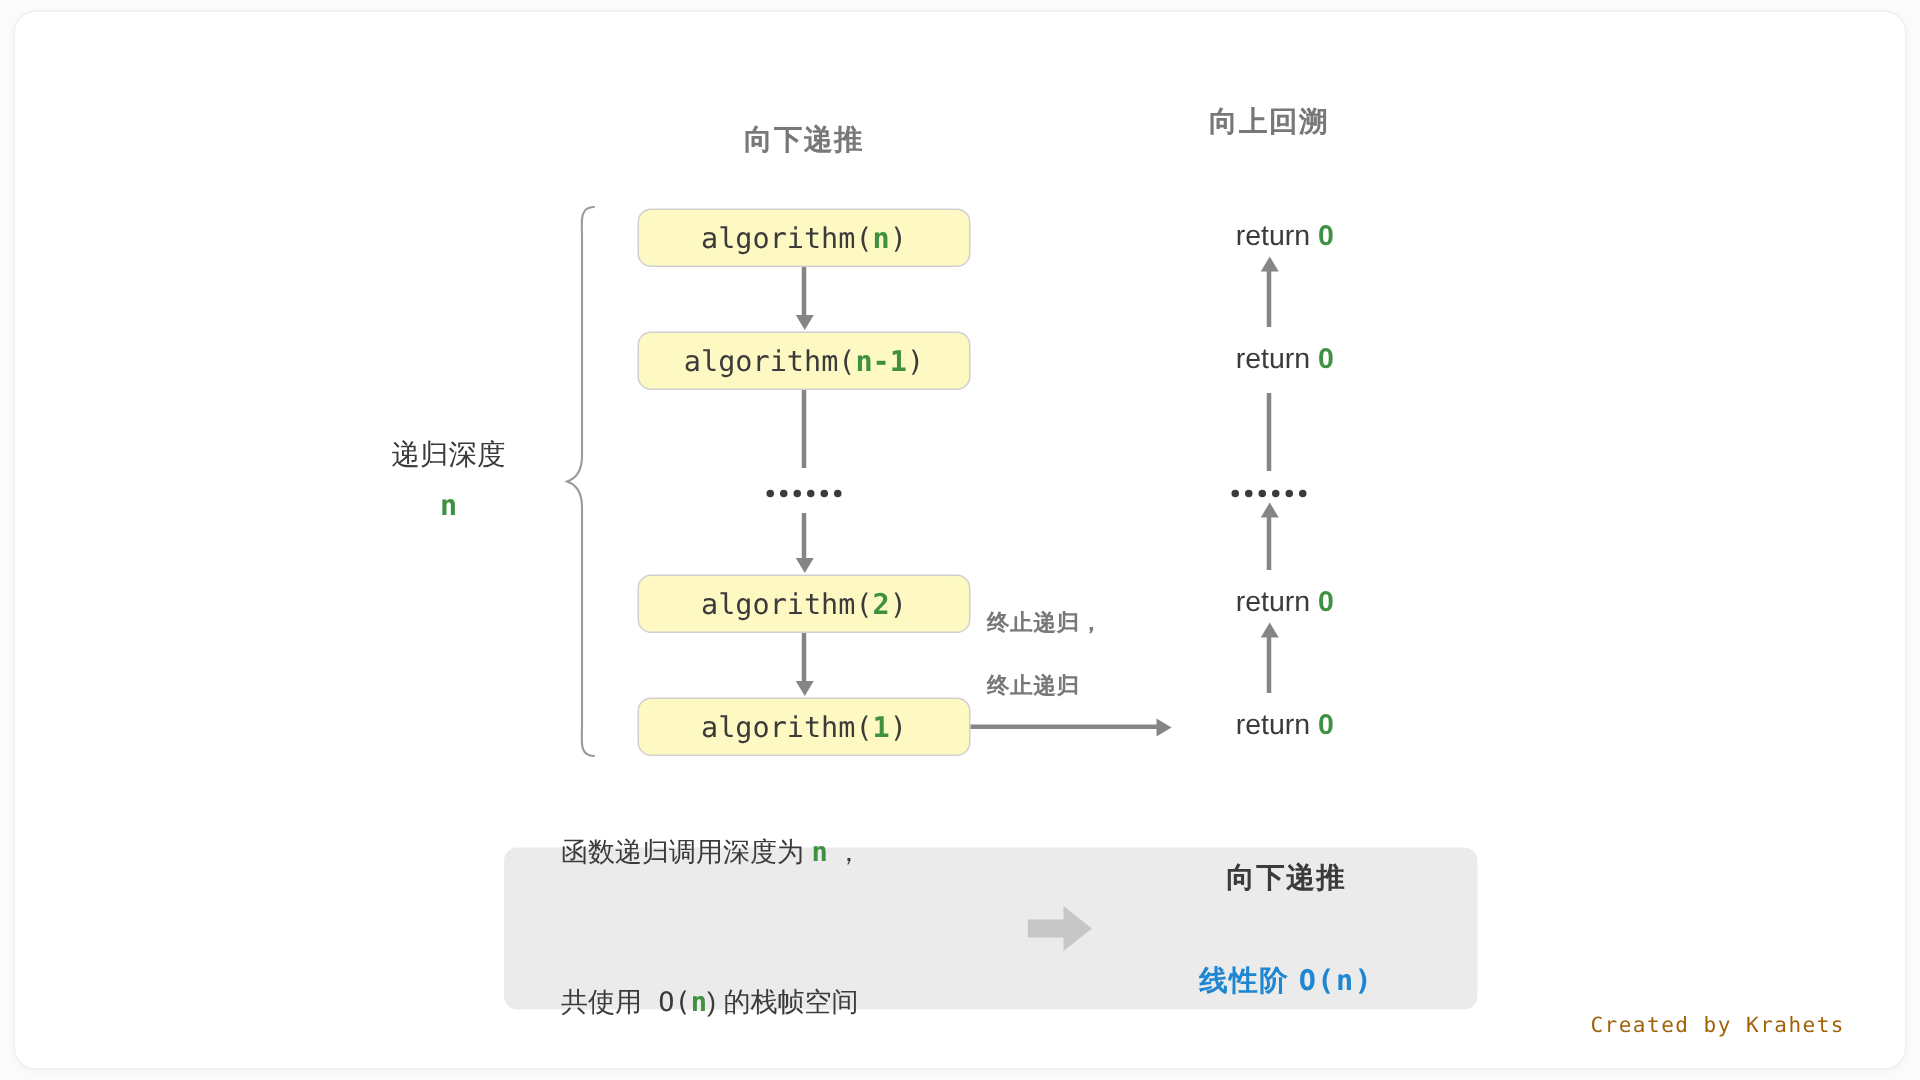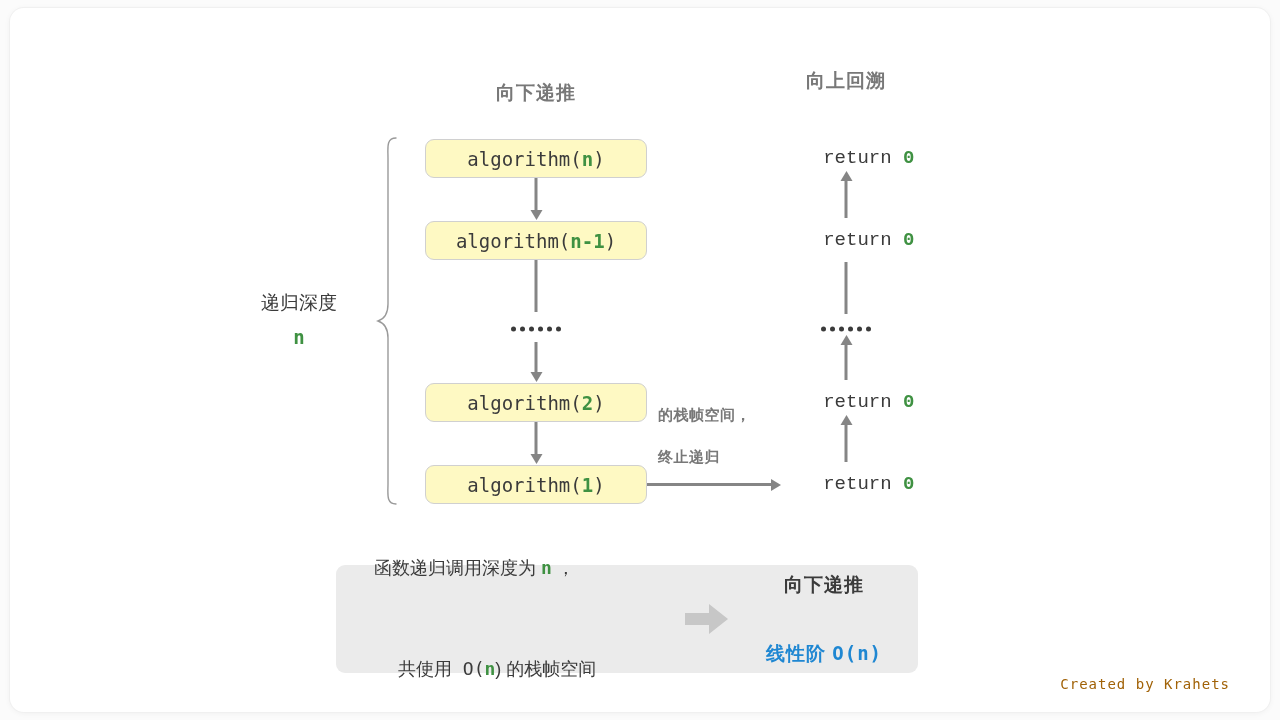--- a/index.html
+++ b/index.html
@@ -53,21 +53,21 @@
     color: #3b3b3b;
     white-space: pre;
   }
   .call-box .arg { color: #3f9142; font-weight: bold; }
 
   
   .ret-label {
     position: absolute;
     left: 836px;
     transform: translate(-50%, -50%);
-    font-family: Liberation Mono, monospace;
+    font-family: Liberation Sans, sans-serif;
     font-size: 19px;
     color: #3b3b3b;
     white-space: pre;
   }
   .ret-label .val { color: #3f9142; font-weight: bold; }
 
   
   .v-arrow {
     position: absolute;
     width: 3px;
@@ -149,41 +149,40 @@
     white-space: nowrap;
     letter-spacing: .5px;
   }
   #note-l1 { top: 398px; }
   #note-l2 { top: 440px; }
 
   
   #summary {
     position: absolute;
     left: 326px; top: 557px;
-    width: 582px; height: 108px;
+    width: 649px; height: 108px;
     background: #ebebeb;
     border-radius: 9px;
     display: flex;
     align-items: center;
   }
   #summary-left {
     width: 340px;
     padding-left: 38px;
     font-size: 18px;
     color: #3b3b3b;
     line-height: 1.85;
     white-space: pre;
   }
   #summary-left .var {
     color: #3f9142; font-weight: bold;
     font-family: "DejaVu Sans Mono", "Liberation Mono", monospace;
   }
   #summary-left .mono {
     font-family: "DejaVu Sans Mono", "Liberation Mono", monospace;
-    margin-left: 24px;
   }
   #big-arrow {
     width: 62px;
     display: flex; align-items: center; justify-content: center;
   }
   #summary-right {
     flex: 1;
     text-align: center;
     padding-right: 8px;
   }
@@ -271,21 +270,21 @@
       <span></span>
       <span></span>
       <span></span>
       <span></span>
       <span></span>
   </div>
   <div class="v-arrow up" style="left:836px; top:336px; height:36px"></div>
   <div class="v-arrow up" style="left:836px; top:416px; height:38px"></div>
 
   <div class="h-arrow" style="left:637px; top:475px; width:125px"></div>
-  <div class="side-note" id="note-l1">的栈帧空间，</div>
+  <div class="side-note" id="note-l1">终止递归，</div>
   <div class="side-note" id="note-l2">终止递归</div>
 
   <div id="summary">
     <div id="summary-left">
       <div><span>函数递归调用深度为 </span><span class="var">n</span><span> ，</span></div>
       <div><span class="mono">共使用 O(</span><span class="var">n</span><span>) 的栈帧空间</span></div>
     </div>
 
     <div id="big-arrow">
       <svg width="44" height="32" viewBox="0 0 44 32">

